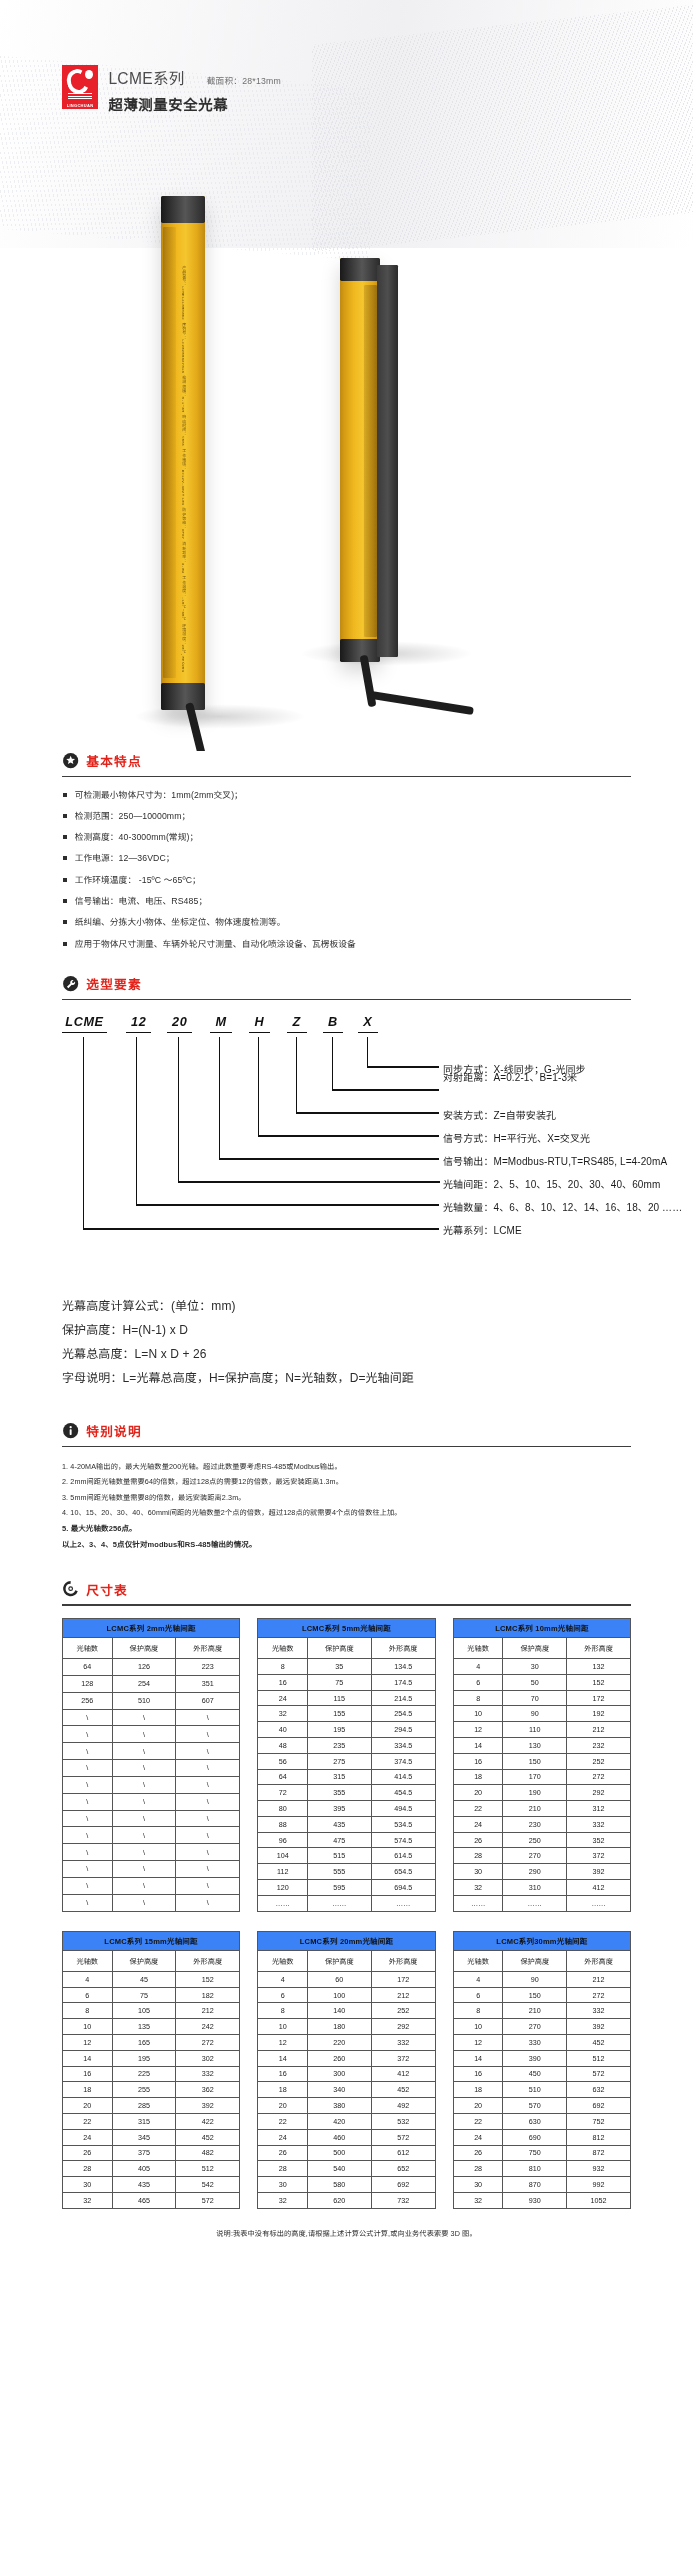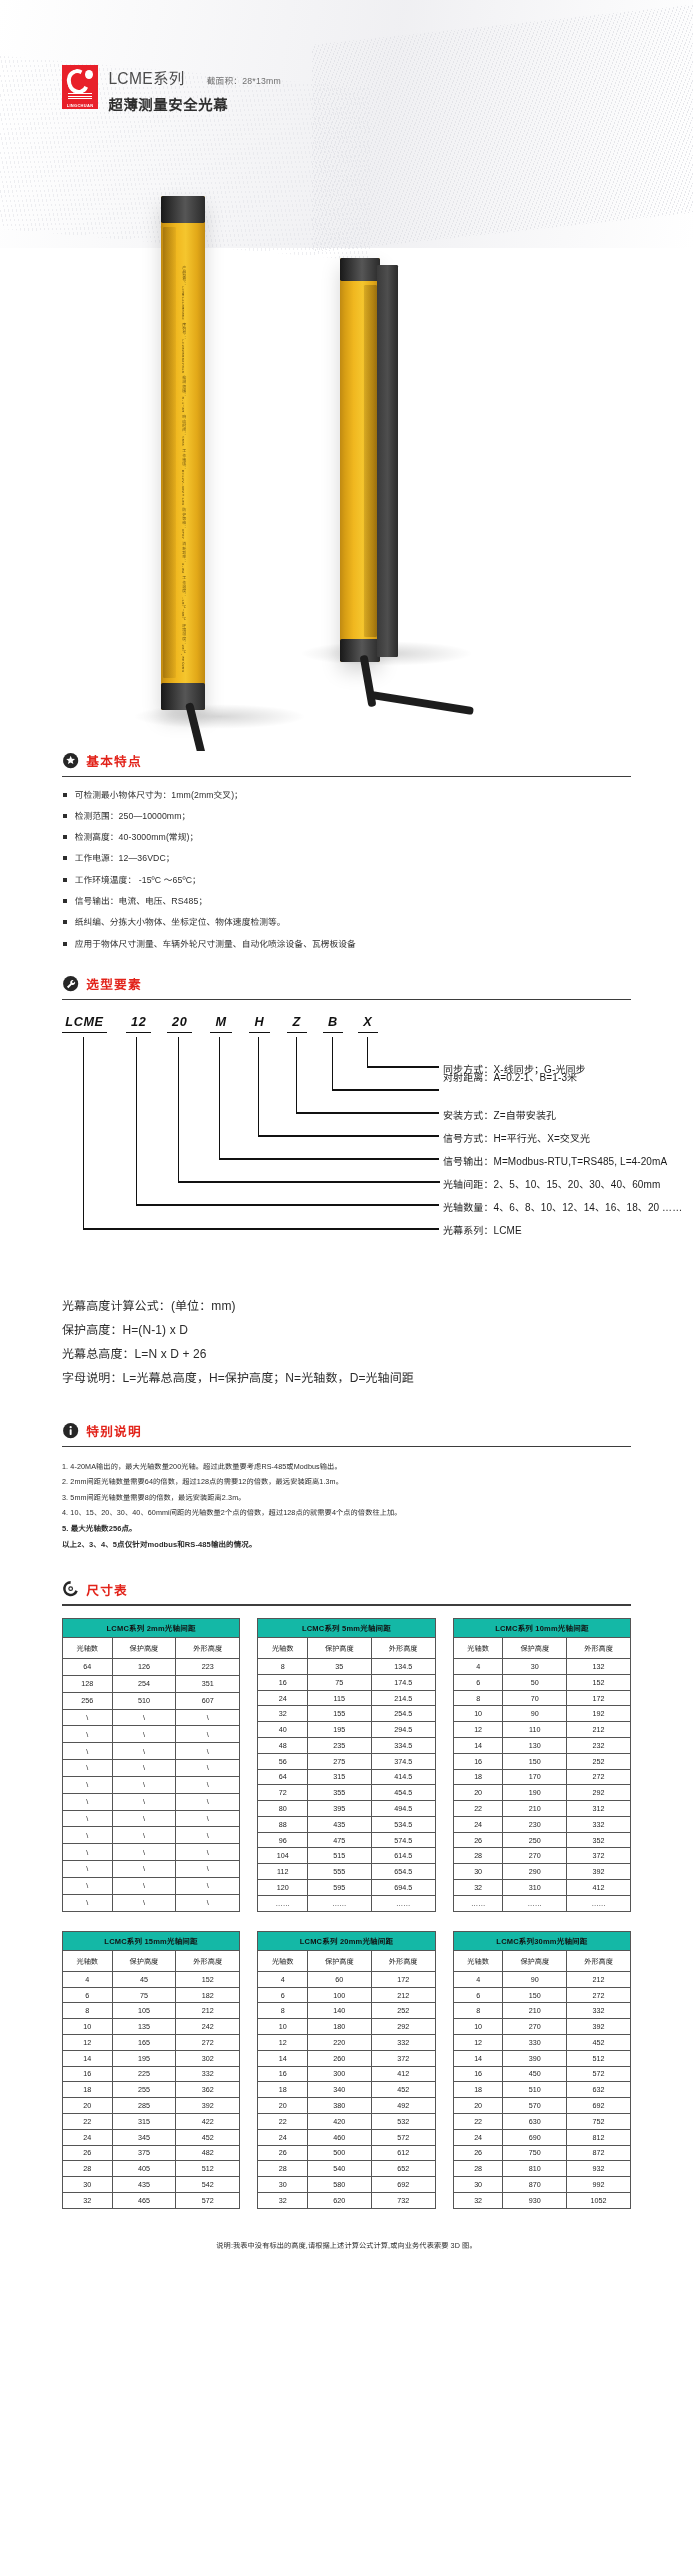--- a/index.html
+++ b/index.html
@@ -286,21 +286,21 @@
     row-gap: 19.6px;
     margin-top: 12.7px;
   }
   table.dim {
     width: 100%;
     border-collapse: collapse;
     font-size: 7.2px;
     color: #1c1c1c;
   }
   table.dim caption {
-    background: #14b8a6;
+    background: #3b82f6;
     border: 0.6px solid #555;
     border-bottom: none;
     font-size: 7.5px;
     font-weight: bold;
     padding: 2.9px 0 3.5px;
     letter-spacing: 0.2px;
     color: #111;
     caption-side: top;
   }
   table.dim th, table.dim td {
@@ -312,21 +312,21 @@
   table.dim th {
     font-weight: normal;
     font-size: 7.2px;
     padding: 5.2px 1.2px;
     background: #fff;
   }
   table.dim td { background: #fff; }
   .slash { color: #1c1c1c; }
 
   .table-footnote {
-    margin-top: 31px;
+    margin-top: 19px;
     text-align: center;
     font-size: 7.2px;
     color: #2b2b2b;
     letter-spacing: 0.1px;
     padding-bottom: 23px;
   }
 </style>
 </head>
 <body>
 

